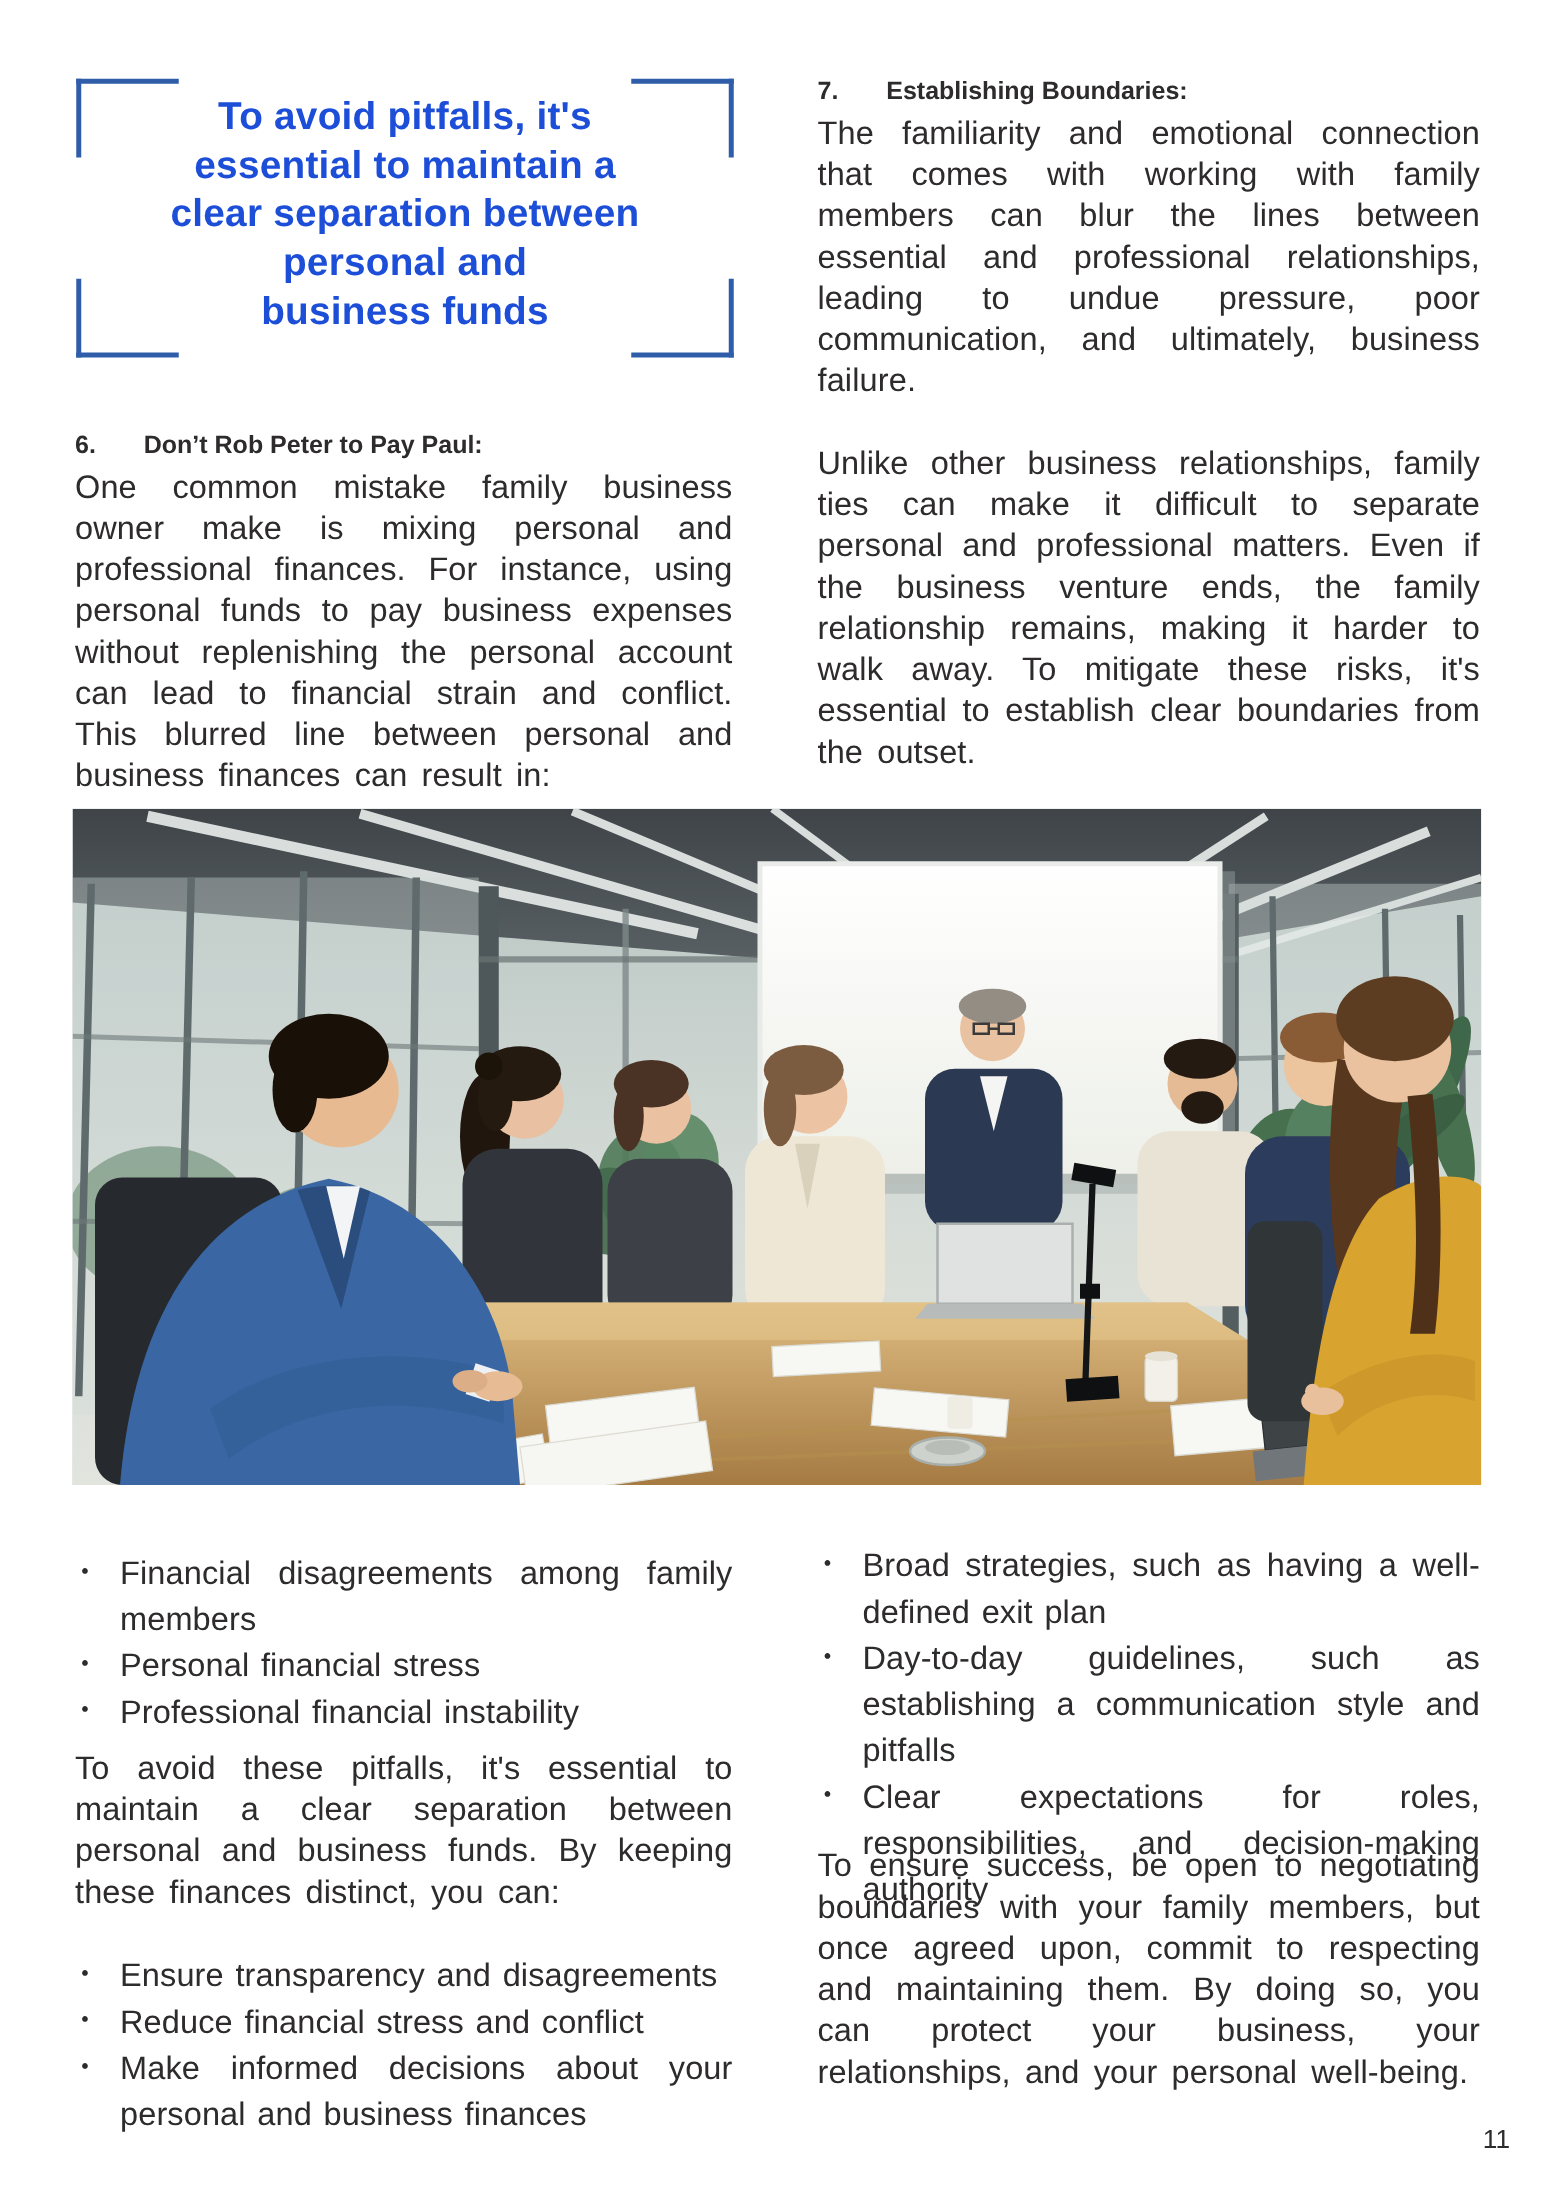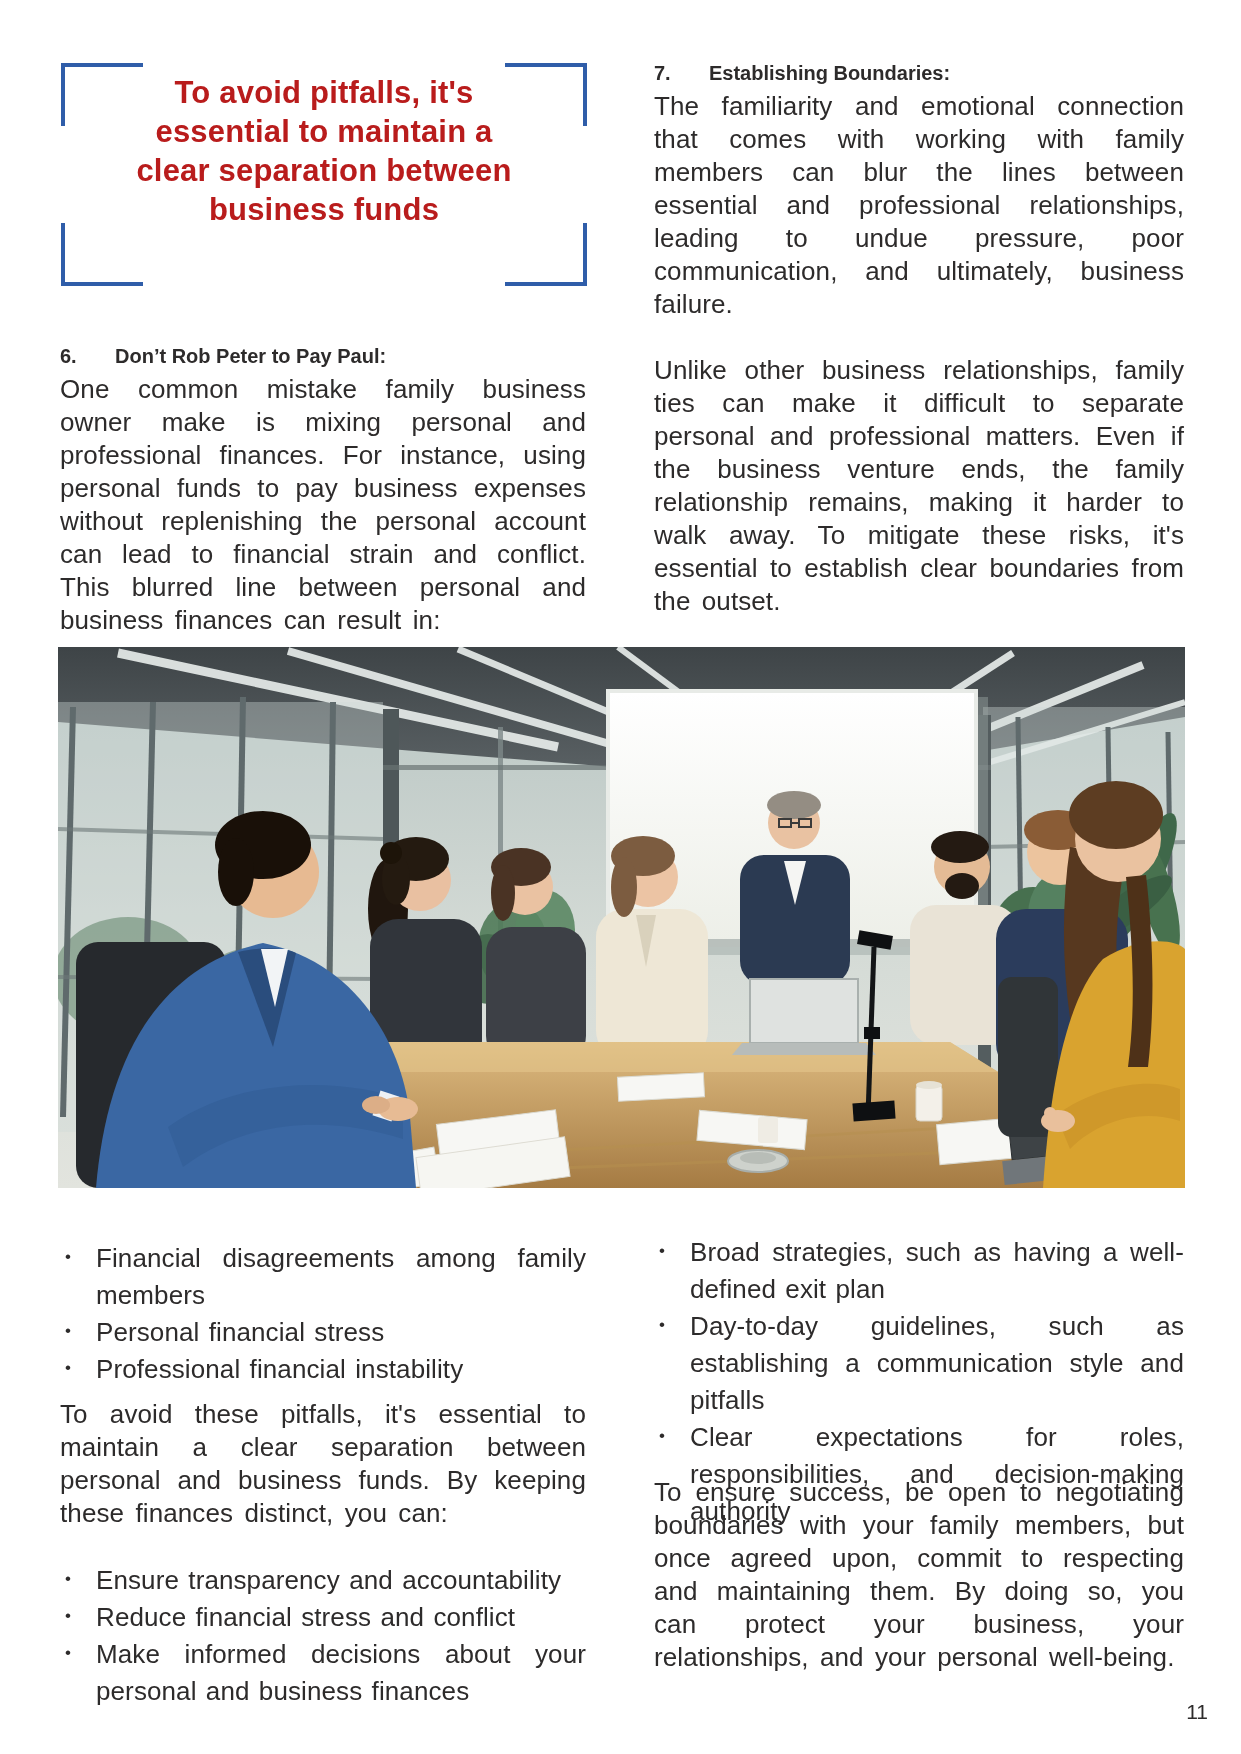--- a/index.html
+++ b/index.html
@@ -13,21 +13,21 @@
 
   
   .quote-box{left:61px;top:63px;width:526px;height:223px;}
   .corner{position:absolute;width:78px;height:59px;}
   .corner.tl{left:0;top:0;border-top:4px solid #2f5da9;border-left:4px solid #2f5da9;}
   .corner.tr{right:0;top:0;border-top:4px solid #2f5da9;border-right:4px solid #2f5da9;}
   .corner.bl{left:0;bottom:0;border-bottom:4px solid #2f5da9;border-left:4px solid #2f5da9;}
   .corner.br{right:0;bottom:0;border-bottom:4px solid #2f5da9;border-right:4px solid #2f5da9;}
   .quote-text{
     position:absolute;left:10px;right:10px;top:10px;
-    text-align:center;color:#b91c1c;font-weight:bold;
+    text-align:center;color:#1d4ed8;font-weight:bold;
     font-size:31px;line-height:39px;letter-spacing:.2px;
   }
 
   
   .col-l{left:60px;width:526px;}
   .col-r{left:654px;width:530px;}
   .body-text{
     font-size:26px;line-height:33px;text-align:justify;
     word-spacing:4px;letter-spacing:.1px;
   }
@@ -58,20 +58,21 @@
 
 <div class="abs quote-box">
   <div class="corner tl"></div>
   <div class="corner tr"></div>
   <div class="corner bl"></div>
   <div class="corner br"></div>
   <div class="quote-text">
     <div>To avoid pitfalls, it's</div>
     <div>essential to maintain a</div>
     <div>clear separation between</div>
+    <div>personal and</div>
     <div>business funds</div>
   </div>
 </div>
 
 <div class="abs col-r" style="top:57px;">
   <div class="heading">
     <span class="h-num">7.</span><span>Establishing Boundaries:</span>
   </div>
   <div class="body-text">The familiarity and emotional connection that comes with working with family members can blur the lines between essential and professional relationships, leading to undue pressure, poor communication, and ultimately, business failure.</div>
   <div class="body-text para-gap">Unlike other business relationships, family ties can make it difficult to separate personal and professional matters. Even if the business venture ends, the family relationship remains, making it harder to walk away. To mitigate these risks, it's essential to establish clear boundaries from the outset.</div>
@@ -281,21 +282,21 @@
     <li>Financial disagreements among family members</li>
     <li>Personal financial stress</li>
     <li>Professional financial instability</li>
   </ul>
 </div>
 
 <div class="abs col-l body-text" style="top:1398px;">To avoid these pitfalls, it's essential to maintain a clear separation between personal and business funds. By keeping these finances distinct, you can:</div>
 
 <div class="abs col-l" style="top:1562px;">
   <ul class="blist">
-    <li>Ensure transparency and accountability</li>
+    <li>Ensure transparency and disagreements</li>
     <li>Reduce financial stress and conflict</li>
     <li>Make informed decisions about your personal and business finances</li>
   </ul>
 </div>
 
 <div class="abs col-r" style="top:1234px;">
   <ul class="blist">
     <li>Broad strategies, such as having a well-defined exit plan</li>
     <li>Day-to-day guidelines, such as establishing a communication style and pitfalls</li>
     <li>Clear expectations for roles, responsibilities, and decision-making authority</li>

